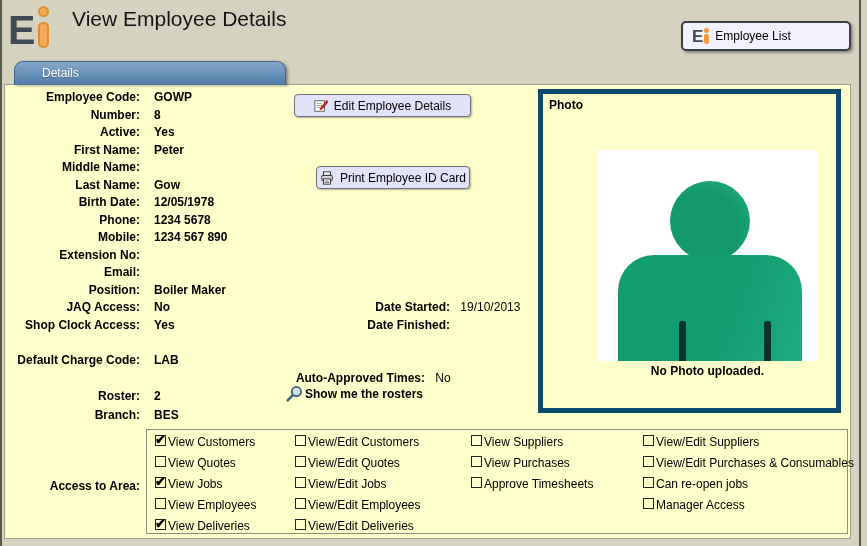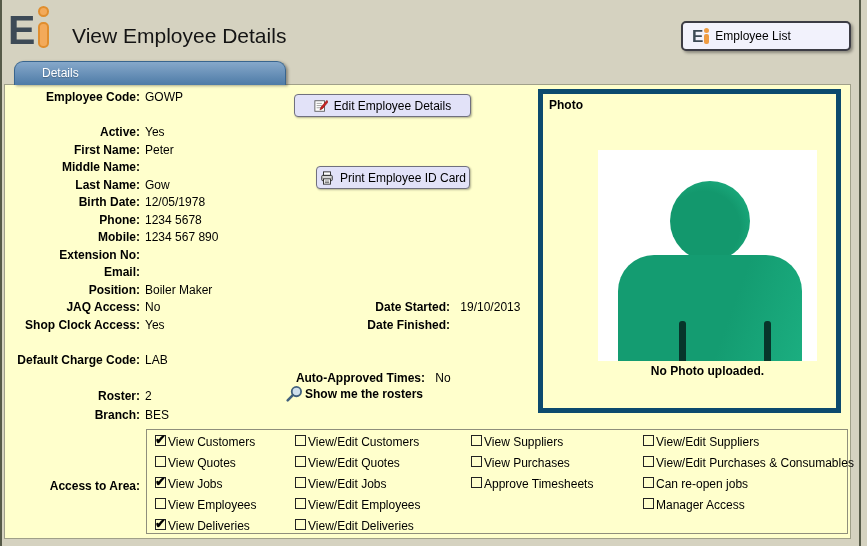--- a/index.html
+++ b/index.html
@@ -11,21 +11,21 @@
   .win-edge { position:absolute; top:0; bottom:0; width:2px; background:#565a48; }
 
   
   .logo { position:absolute; left:8px; top:5px; display:flex; align-items:flex-end; }
   .logo-e { font-size:41px; font-weight:bold; color:#3d4a56; line-height:0.92; letter-spacing:-1px; }
   .logo-i { position:relative; width:13px; height:45px; margin-left:3px; }
   .logo-i .dot  { position:absolute; top:1px; left:1px; width:11px; height:11px; border-radius:50%;
                   background:#f3aa5a; border:2px solid #e08e2e; }
   .logo-i .stem { position:absolute; bottom:2px; left:1px; width:11px; height:26px; border-radius:5px;
                   background:#f3aa5a; border:2px solid #e08e2e; }
-  .page-title { position:absolute; left:72px; top:24px; font-size:21px; color:#141414; }
+  .page-title { position:absolute; left:72px; top:7px; font-size:21px; color:#141414; }
 
   .emp-list-btn {
     position:absolute; left:681px; top:21px; width:170px; height:30px;
     background:#f2f2fc; border:2px solid #3c3c44; border-radius:5px;
     box-shadow:2px 2px 3px rgba(0,0,0,0.35);
     display:flex; align-items:center; padding-left:9px; gap:5px; cursor:pointer; font-size:12px;
   }
   .mini-logo { display:flex; align-items:flex-end; }
   .mini-e { font-size:17px; font-weight:bold; color:#3d4a56; line-height:0.9; }
   .mini-i { position:relative; width:6px; height:17px; margin-left:1px; }
@@ -41,21 +41,21 @@
     text-shadow:0 1px 1px rgba(0,0,0,0.25);
   }
 
   
   .panel {
     position:absolute; left:4px; top:84px; width:847px; height:455px;
     background:#ffffcc; border:1px solid #a0a089; z-index:2;
   }
   .frow { position:absolute; left:0; font-size:12px; white-space:nowrap; line-height:14px; }
   .flabel { display:inline-block; width:135px; text-align:right; font-weight:bold; }
-  .fval { margin-left:5px; }
+  .fval { margin-left:14px;font-weight:bold; }
 
   .mrow { position:absolute; font-size:12px; white-space:nowrap; line-height:14px; }
   .mlabel { display:inline-block; text-align:right; font-weight:bold; }
   .mval { margin-left:7px; }
 
   
   .act-btn {
     position:absolute; height:23px; background:#e2e2f8; border:1px solid #70707e; border-radius:4px;
     box-shadow:1px 1px 2px rgba(0,0,0,0.3);
     display:flex; align-items:center; justify-content:center; gap:6px; font-size:12px; cursor:pointer;
@@ -117,20 +117,21 @@
     <span>Employee List</span>
   </div>
 
   <div class="tab">
     <span>Details</span>
   </div>
 
   <div class="panel">
 
     <div class="frow" style="top:5px"><span class="flabel">Employee Code:</span><span class="fval">GOWP</span></div>
+    <div class="frow" style="top:23px"><span class="flabel">Number:</span><span class="fval">8</span></div>
     <div class="frow" style="top:40px"><span class="flabel">Active:</span><span class="fval">Yes</span></div>
     <div class="frow" style="top:58px"><span class="flabel">First Name:</span><span class="fval">Peter</span></div>
     <div class="frow" style="top:75px"><span class="flabel">Middle Name:</span><span class="fval"></span></div>
     <div class="frow" style="top:93px"><span class="flabel">Last Name:</span><span class="fval">Gow</span></div>
     <div class="frow" style="top:110px"><span class="flabel">Birth Date:</span><span class="fval">12/05/1978</span></div>
     <div class="frow" style="top:128px"><span class="flabel">Phone:</span><span class="fval">1234 5678</span></div>
     <div class="frow" style="top:145px"><span class="flabel">Mobile:</span><span class="fval">1234 567 890</span></div>
     <div class="frow" style="top:163px"><span class="flabel">Extension No:</span><span class="fval"></span></div>
     <div class="frow" style="top:180px"><span class="flabel">Email:</span><span class="fval"></span></div>
     <div class="frow" style="top:215px"><span class="flabel">JAQ Access:</span><span class="fval">No</span></div>

